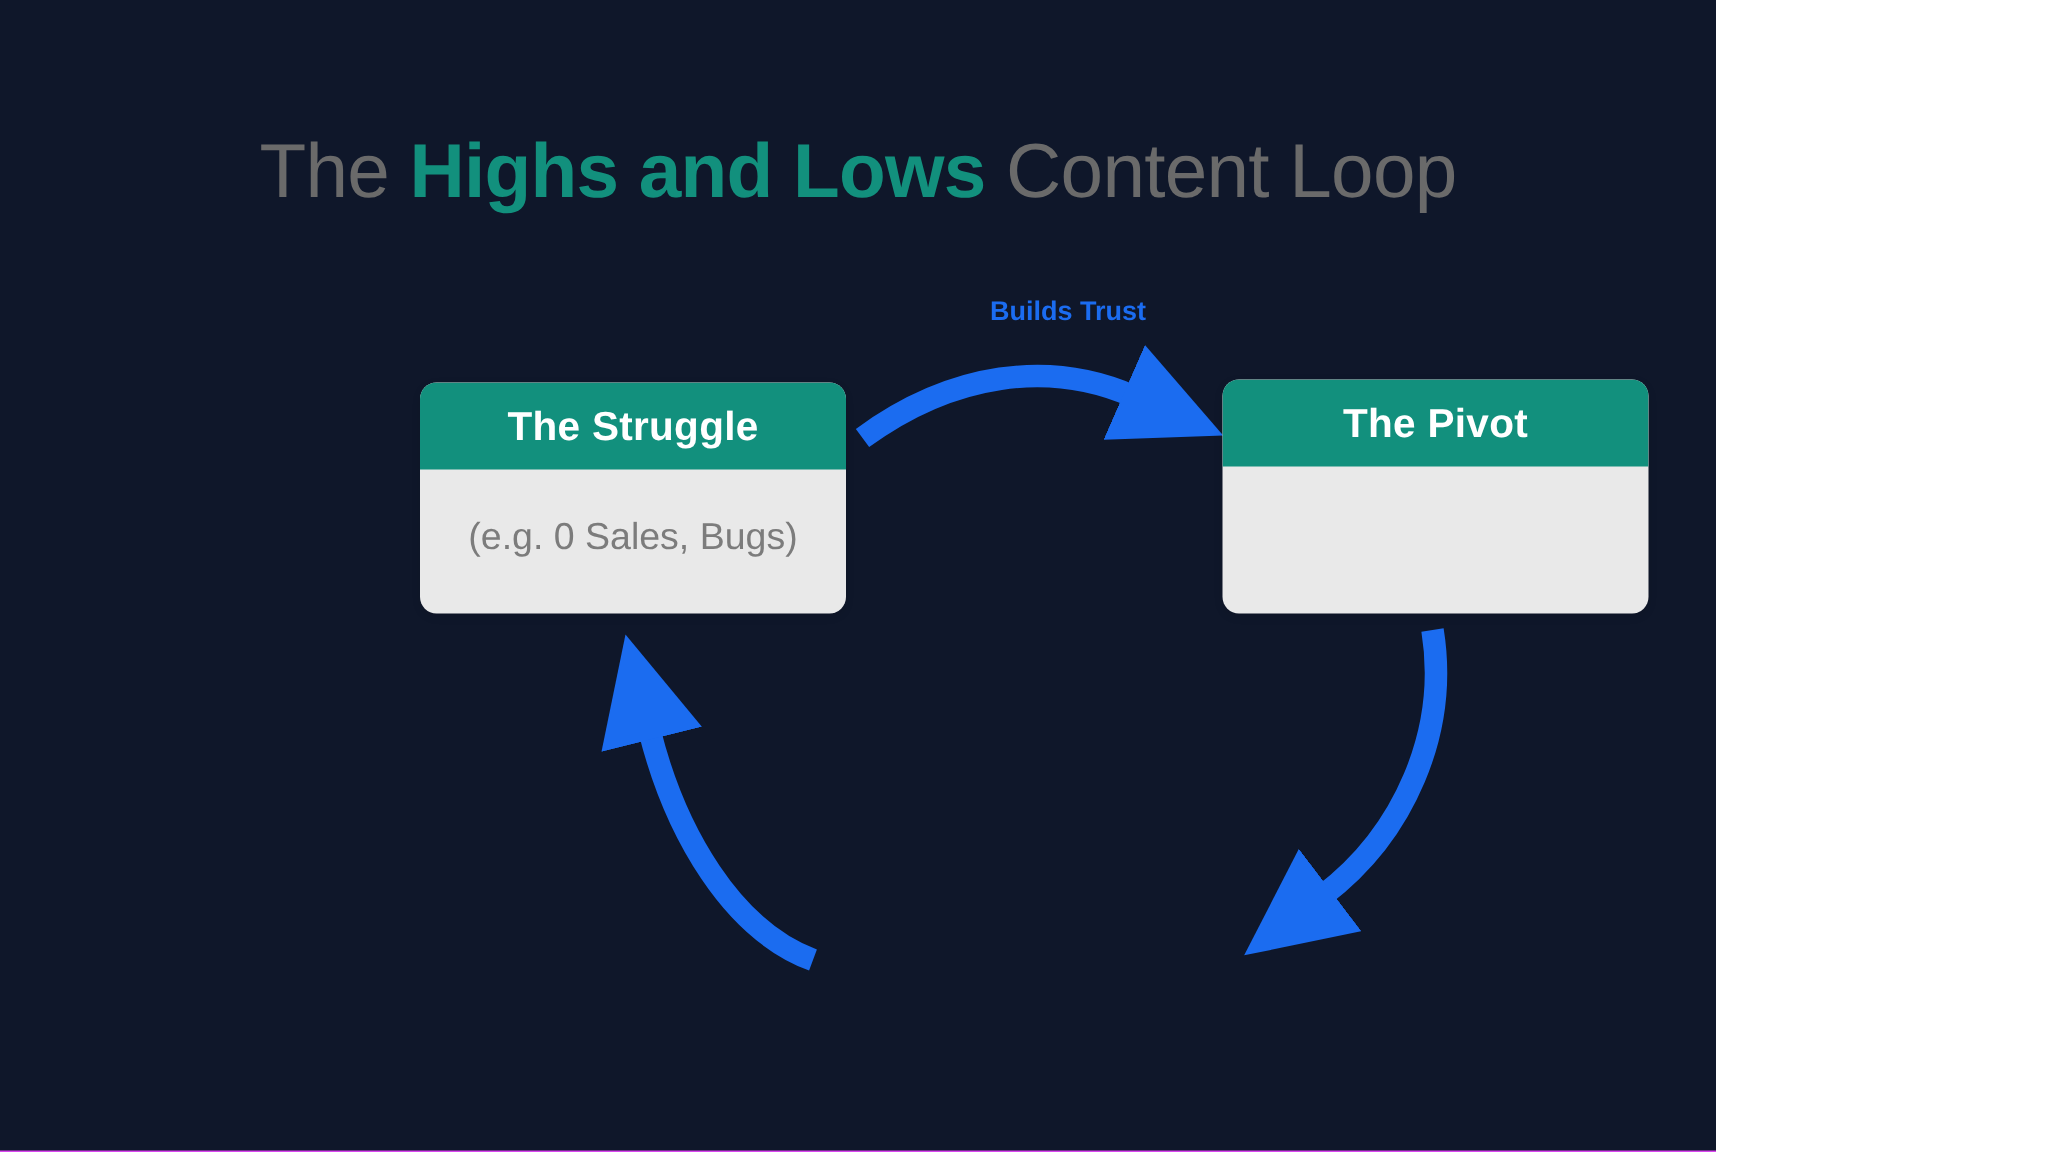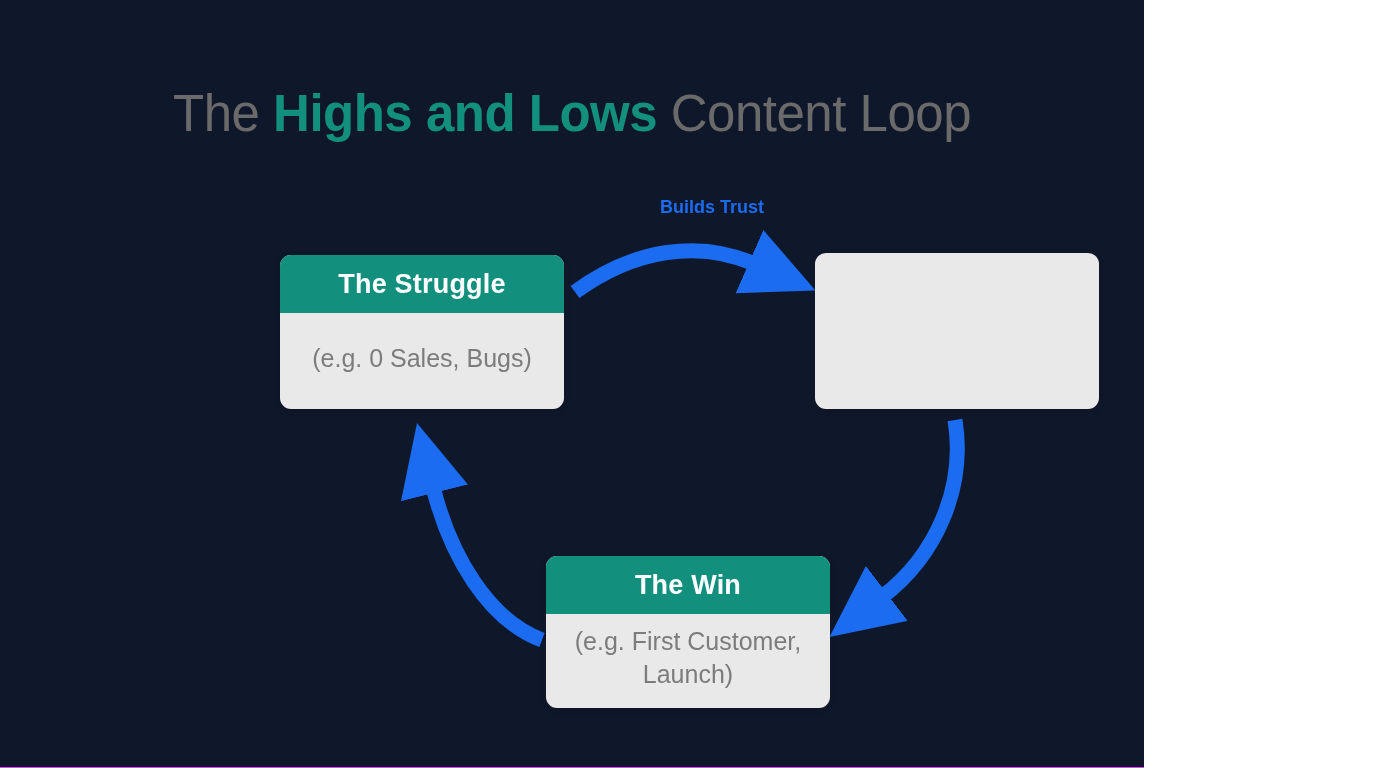--- a/index.html
+++ b/index.html
@@ -116,20 +116,17 @@
   </svg>
 
   <div class="edge-label" id="label-builds-trust">Builds Trust</div>
 
   <div class="node" id="node-struggle">
     <div class="hdr">The Struggle</div>
     <div class="bdy">(e.g. 0 Sales, Bugs)</div>
   </div>
 
   <div class="node" id="node-pivot">
+    <div class="hdr">The Pivot</div>
   </div>
 
-  <div class="node" id="node-win">
-    <div class="hdr">The Win</div>
-    <div class="bdy">(e.g. First Customer, Launch)</div>
-  </div>
 
 </div>
 
 </body></html>

